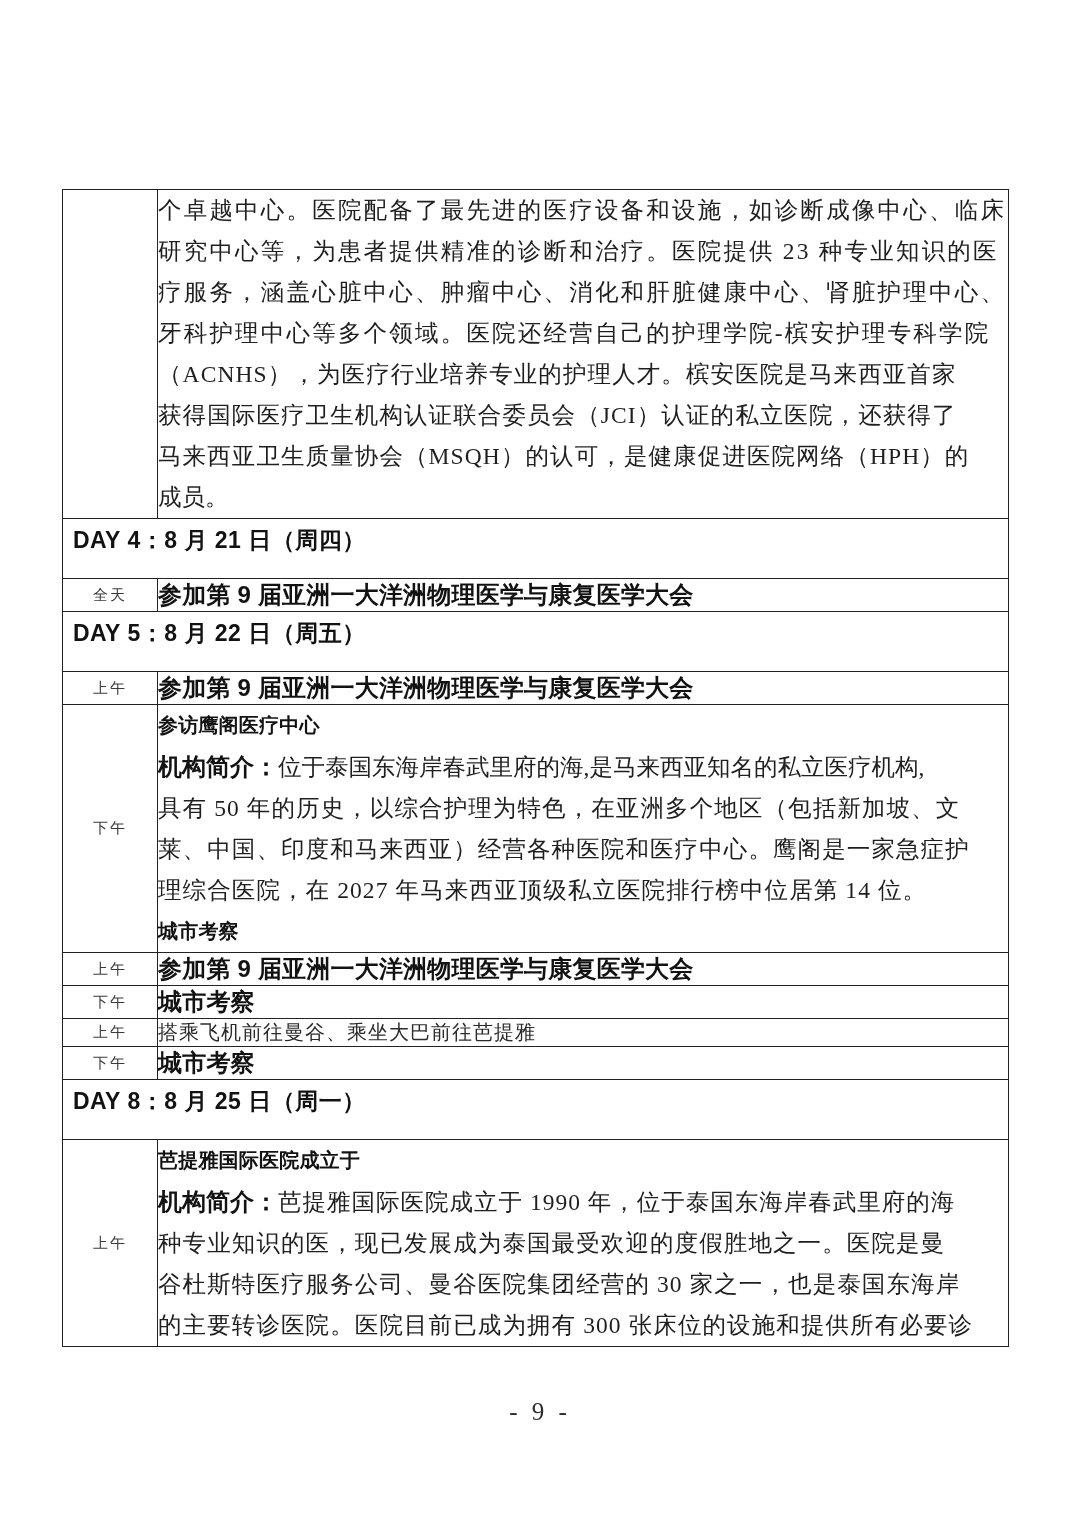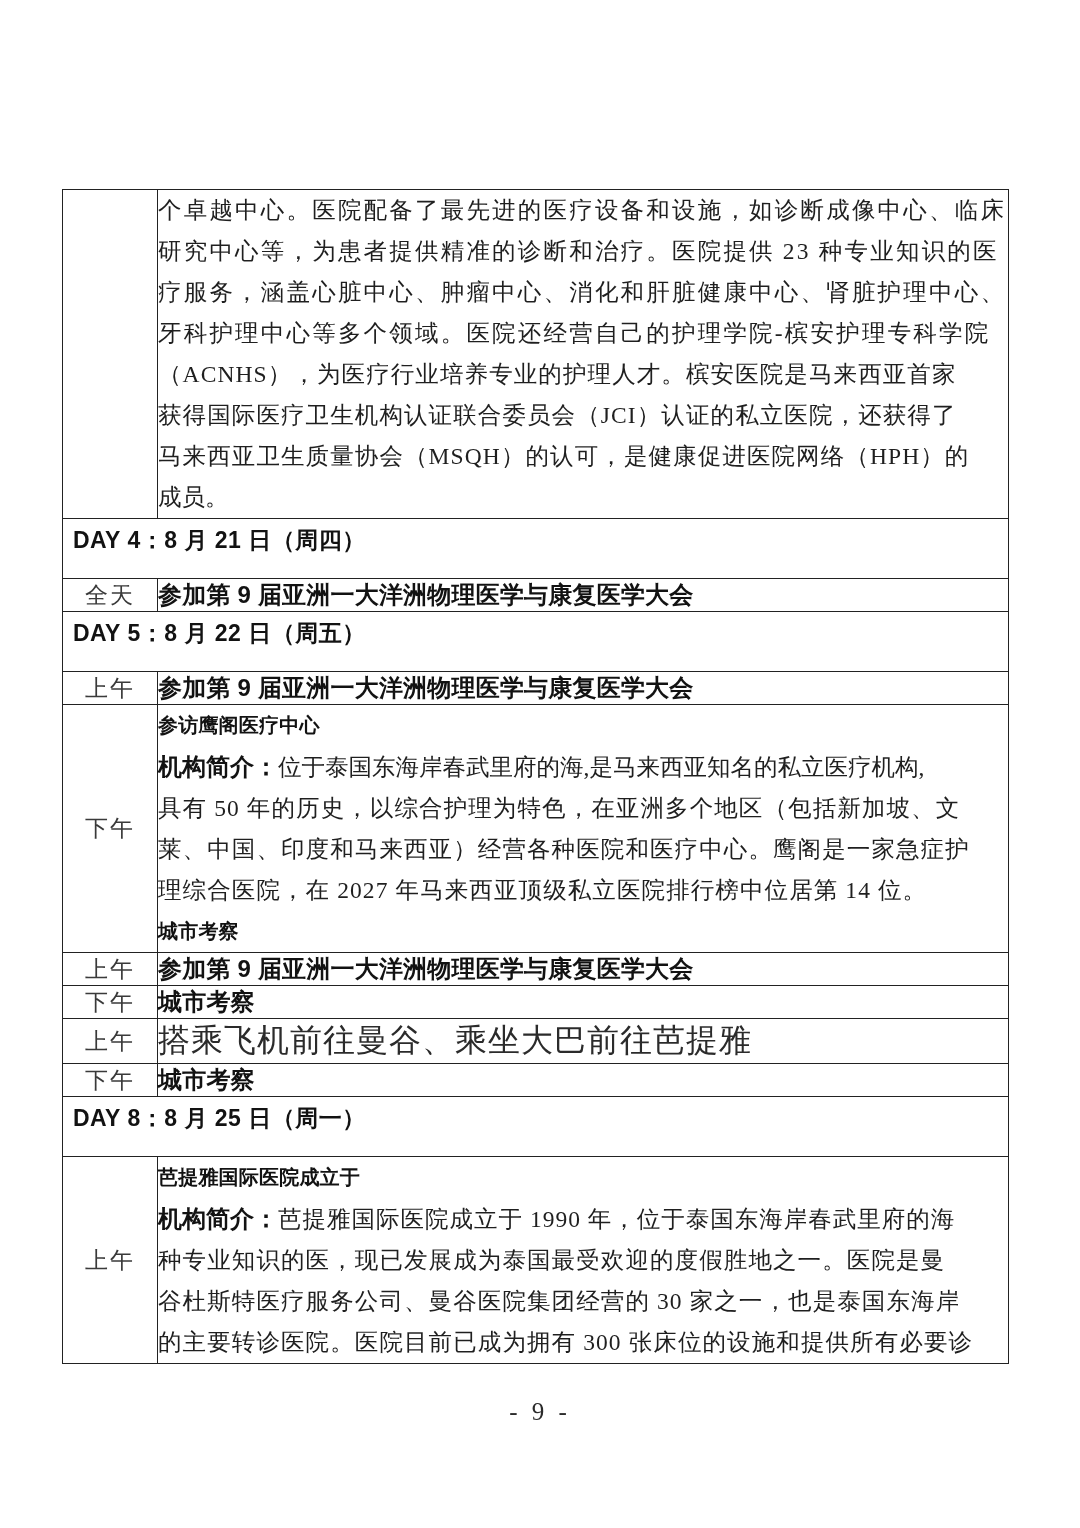--- a/index.html
+++ b/index.html
@@ -41,21 +41,21 @@
   }
 
   
   col.c-label { width: 95px; }
   col.c-body  { width: 851px; }
 
   
   .tlabel {
     text-align: center;
     font-family: "Liberation Serif", "DejaVu Serif", serif;
-    font-size: 23px;
+    font-size: 15px;
     color: #3a3a3a;
     letter-spacing: 2px;
     padding: 6px 2px;
     margin-left: 28px;
   }
   .tlabel.empty { color: transparent; }
 
   
   .day-row td {
     padding: 6px 10px 22px 10px;
@@ -76,21 +76,21 @@
     font-size: 24px;
     color: #121212;
     padding: 7px 10px 8px 12px;
     letter-spacing: 0.2px;
     white-space: nowrap;
   }
 
   
   .body-plain {
     font-family: Liberation Mono, monospace;
-    font-size: 32px;
+    font-size: 20px;
     color: #2b2b2b;
     padding: 7px 10px 8px 12px;
     letter-spacing: 1px;
     white-space: nowrap;
   }
 
   
   .para-cell {
     padding: 7px 14px 9px 12px;
     vertical-align: top;

